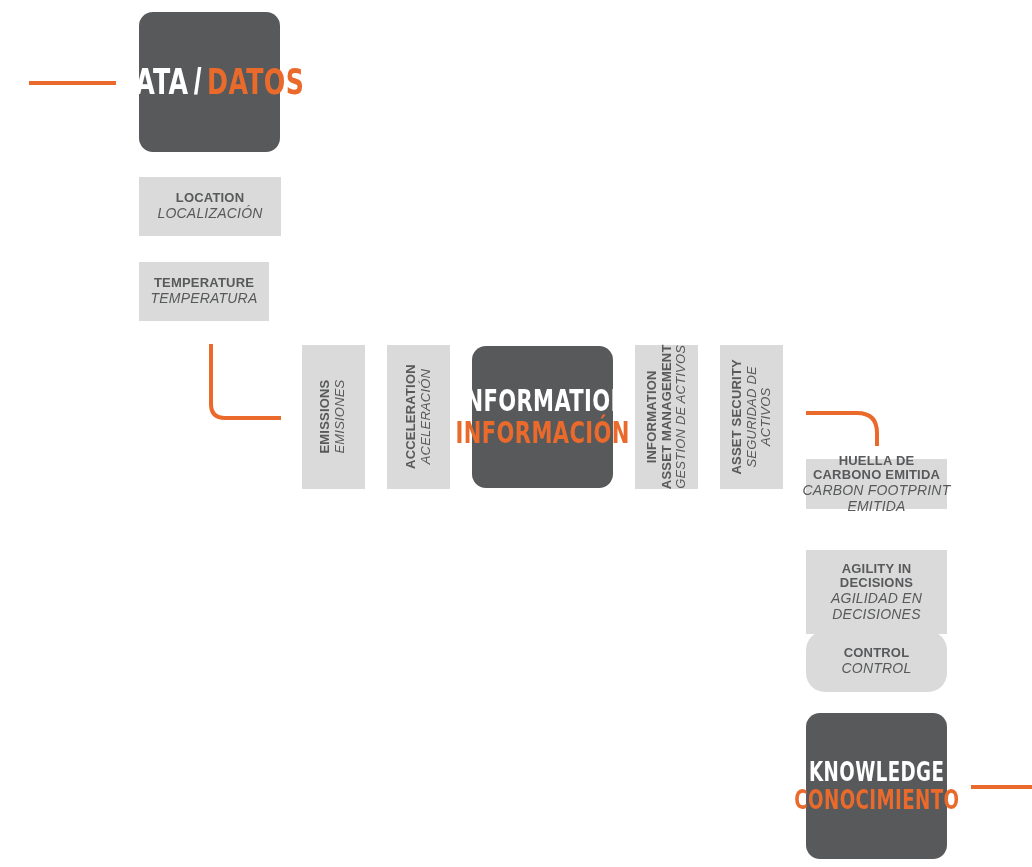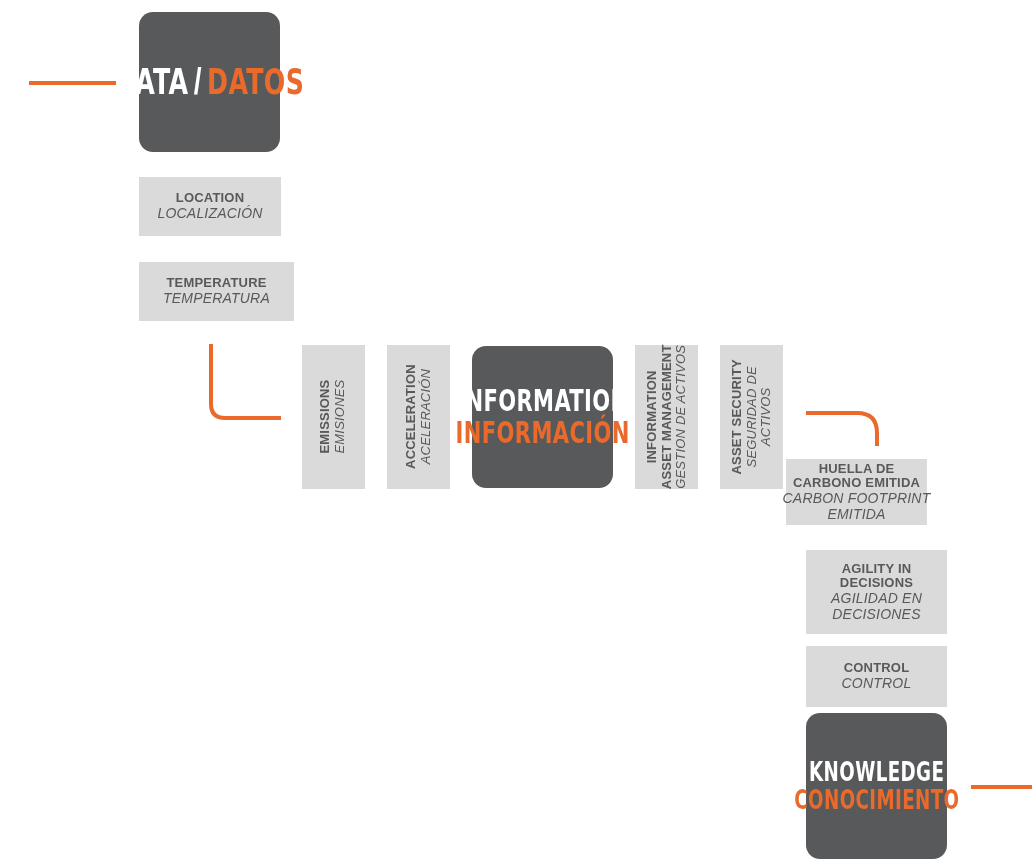--- a/index.html
+++ b/index.html
@@ -91,21 +91,21 @@
   .box-light .t-en,
   .box-light .t-es {
     line-height: 1.12;
     white-space: nowrap;
   }
   .box-light .t-en { font-weight: bold; font-size: 13px; letter-spacing: 0.2px; }
   .box-light .t-es { font-style: italic; font-size: 14px; letter-spacing: 0.2px; }
 
   
   #box-location    { left: 110px; top: 177px; width: 142px; height: 59px; }
-  #box-temperature { left: 110px; top: 262px; width: 155px; height: 59px; }
+  #box-temperature { left: 110px; top: 262px; width: 130px; height: 59px; }
 
   
   .box-vert {
     position: absolute;
     background: #d9dad9;
     box-sizing: border-box;
     display: flex;
     align-items: center;
     justify-content: center;
     color: #58595b;
@@ -118,23 +118,23 @@
   }
   .box-vert .t-en { font-weight: bold; font-size: 13px; display: block; letter-spacing: 0.2px; }
   .box-vert .t-es { font-style: italic; font-size: 13px; display: block; letter-spacing: 0.2px; }
 
   #box-emissions   { left: 273px; top: 345px; width: 63px; height: 144px; }
   #box-acceleration{ left: 358px; top: 345px; width: 63px; height: 144px; }
   #box-iam         { left: 606px; top: 345px; width: 63px; height: 144px; }
   #box-security    { left: 691px; top: 345px; width: 63px; height: 144px; }
 
   
-  #box-footprint { left: 757px; top: 459px; width: 141px; height: 66px; }
+  #box-footprint { left: 777px; top: 459px; width: 141px; height: 50px; }
   #box-agility   { left: 777px; top: 550px; width: 141px; height: 84px; }
-  #box-control   { left: 777px; top: 646px; width: 141px; height: 61px; }
+  #box-control   { left: 777px; top: 631px; width: 141px; height: 61px; border-radius: 19px; }
 
   
   .connector {
     position: absolute;
     pointer-events: none;
   }
   #conn-left     { left: 0px;   top: 72px;  width: 100px; height: 22px; }
   #conn-mid      { left: 172px; top: 336px; width: 92px;  height: 92px; }
   #conn-right    { left: 770px; top: 404px; width: 92px;  height: 48px; }
   #conn-exit     { left: 934px; top: 776px; width: 100px; height: 22px; }

